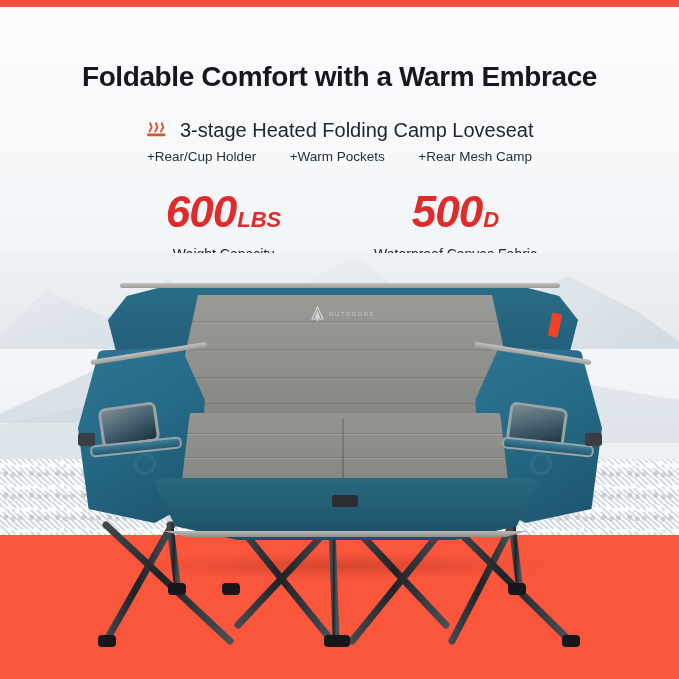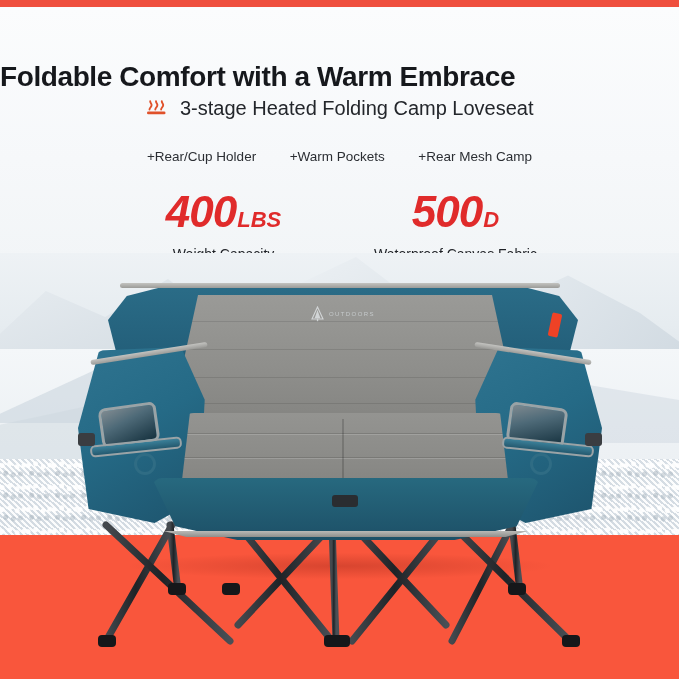--- a/index.html
+++ b/index.html
@@ -20,30 +20,30 @@
   }
 
   
   .copy-area{
     position:absolute;left:0;top:7px;width:679px;height:253px;
     background:linear-gradient(180deg,#fbfcfd 0%,#f6f8fa 60%,#f2f5f7 100%);
   }
 
   .headline{
     position:absolute;left:0;top:54px;width:679px;
-    text-align:left;
+    text-align:center;
     font-size:28px;
     font-weight:bold;
     letter-spacing:-0.4px;
     color:#16181c;
     font-family:"Liberation Sans", sans-serif;
   }
 
   .subline{
-    position:absolute;left:0;top:90px;width:679px;
+    position:absolute;left:0;top:112px;width:679px;
     text-align:center;
     font-size:20px;
     color:#23262b;
     white-space:nowrap;
   }
   .subline .heat-icon{
     display:inline-block;
     vertical-align:-2px;
     margin-right:7px;
   }
@@ -327,21 +327,21 @@
       <span class="feat">+Rear/Cup Holder</span>
       <span class="gap"></span>
       <span class="feat">+Warm Pockets</span>
       <span class="gap"></span>
       <span class="feat">+Rear Mesh Camp</span>
     </div>
 
     <div class="stats">
       <div class="stat">
         <div class="stat-num">
-          <span>400</span><span class="unit">LBS</span>
+          <span>600</span><span class="unit">LBS</span>
         </div>
         <div class="stat-label">Weight Capacity</div>
       </div>
       <div class="stat">
         <div class="stat-num">
           <span>500</span><span class="unit">D</span>
         </div>
         <div class="stat-label">Waterproof Canvas Fabric</div>
       </div>
     </div>

